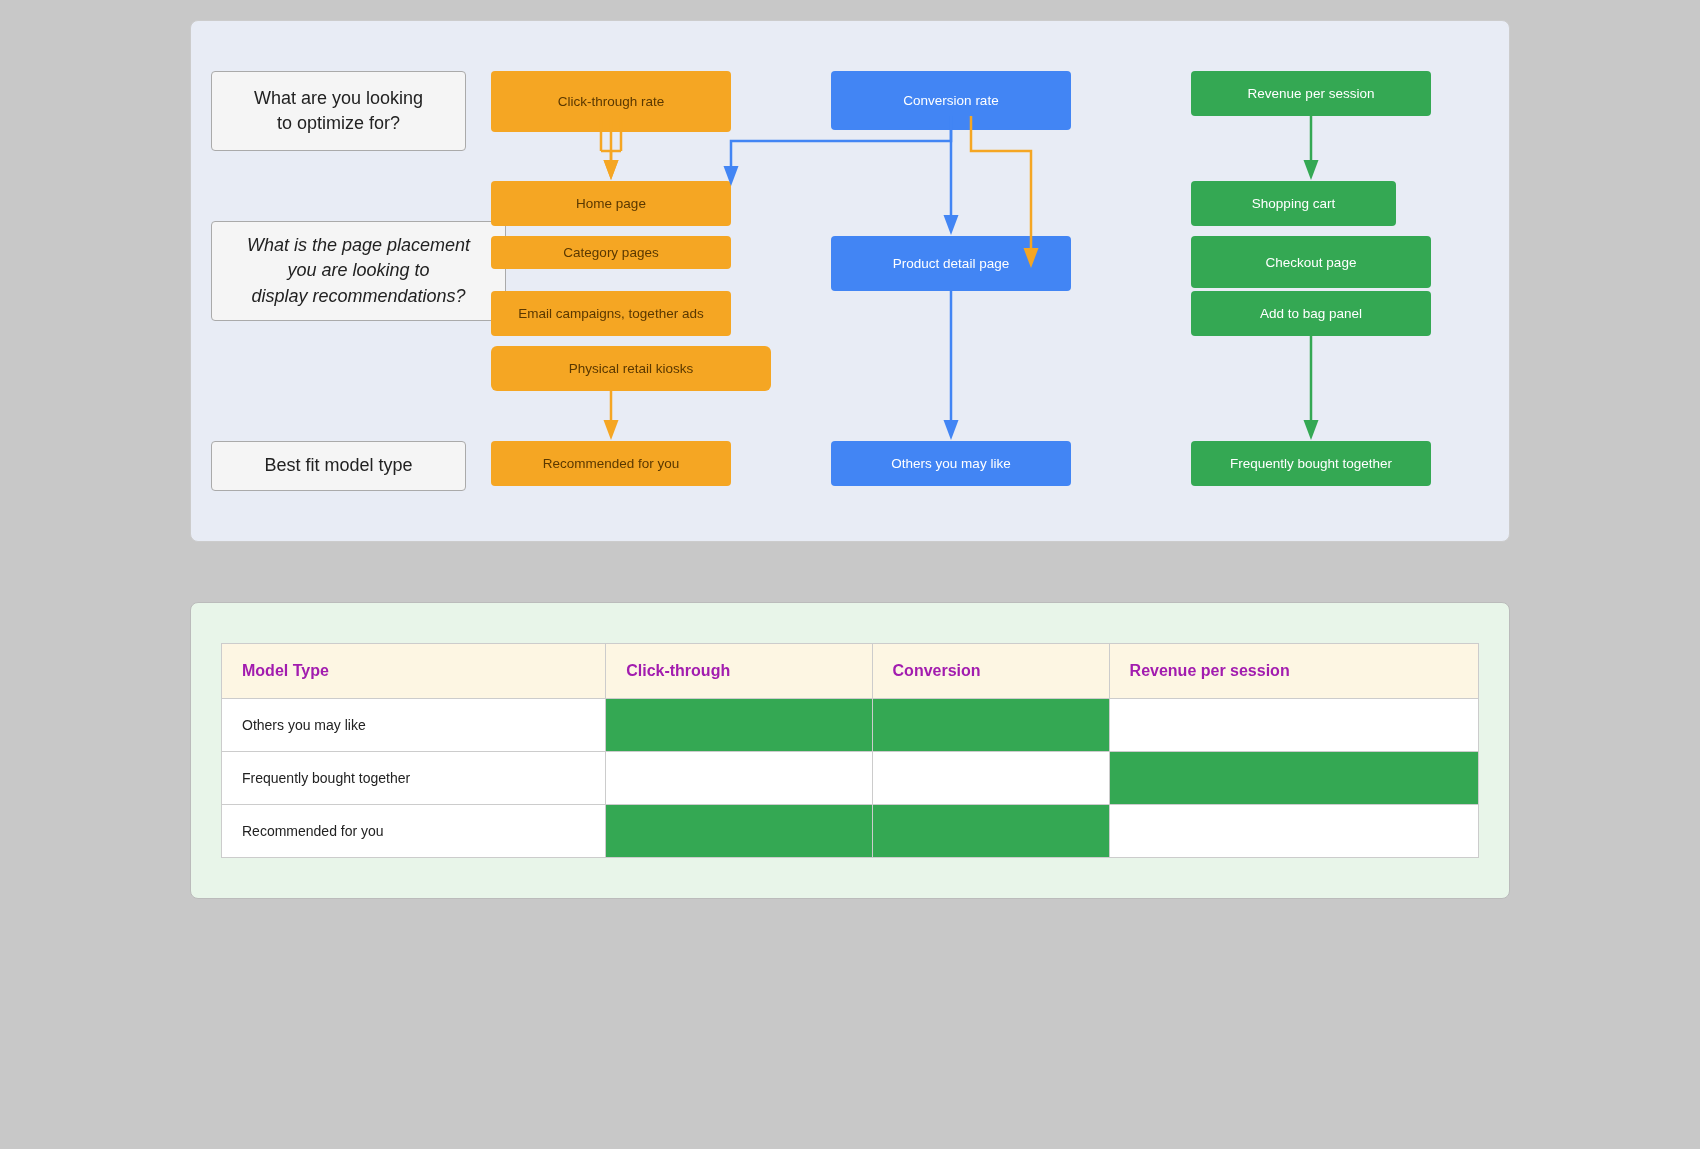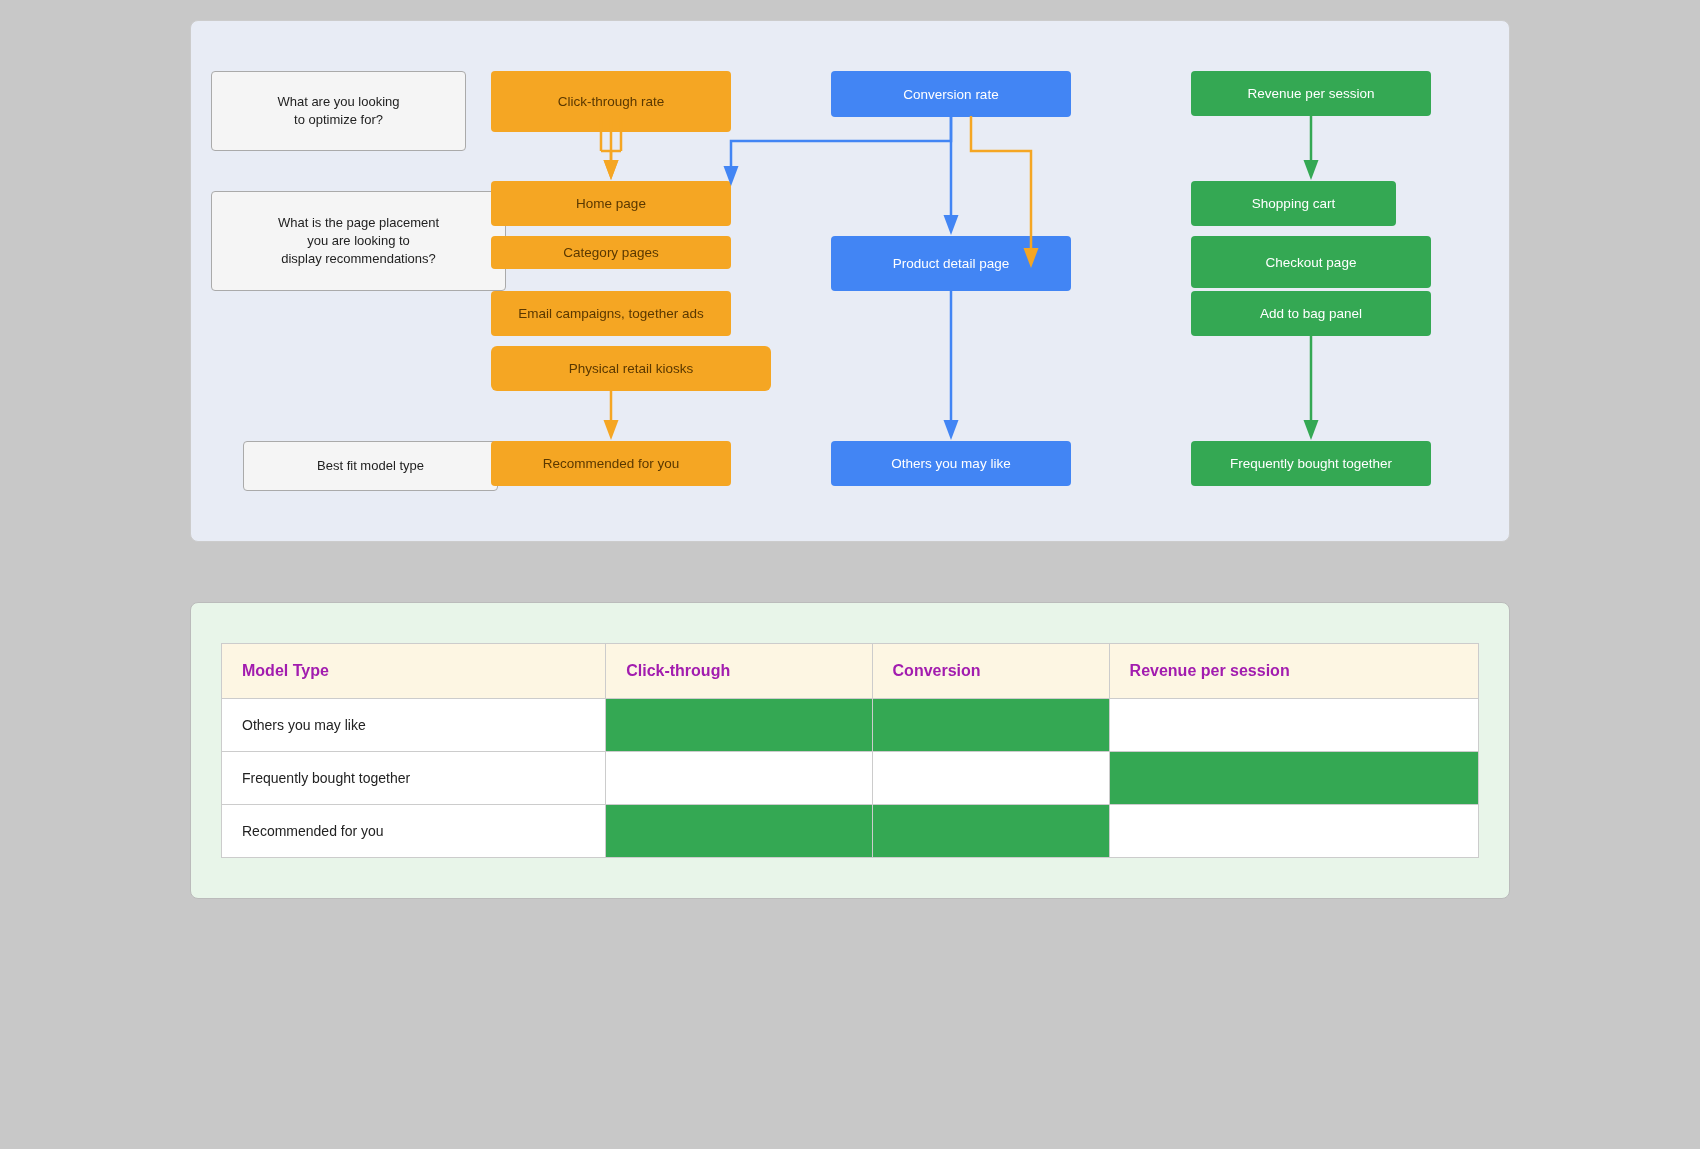--- a/index.html
+++ b/index.html
@@ -22,21 +22,21 @@
       width: 1320px;
       margin-left: auto;
       margin-right: auto;
     }
 
     .label-box {
       border: 1.5px solid #aaa;
       border-radius: 4px;
       background: #f5f5f5;
       padding: 24px 14px;
-      font-size: 13px;
+      font-size: 18px;
       color: #222;
       text-align: center;
       line-height: 1.4;
     }
 
     
     .flow-box {
       border-radius: 4px;
       text-align: center;
       font-size: 13.5px;
@@ -118,33 +118,33 @@
 <body>
 
 <div class="diagram-container">
   <div style="position: relative; height: 460px;">
 
     <div style="position: absolute; left: 0; top: 20px; width: 255px;">
       <div class="label-box" style="white-space: pre-line; margin-bottom: 0; height: 80px; display: flex; align-items: center; justify-content: center;">What are you looking
 to optimize for?</div>
     </div>
 
-    <div style="position: absolute; left: 0; top: 140px; width: 295px;">
+    <div style="position: absolute; left: 0; top: 170px; width: 295px; font-style: italic;">
       <div class="label-box" style="white-space: pre-line; height: 100px; display: flex; align-items: center; justify-content: center; text-align: center;">What is the page placement
 you are looking to
 display recommendations?</div>
     </div>
 
-    <div style="position: absolute; left: 0; top: 390px; width: 255px; margin-left: 32px;">
+    <div style="position: absolute; left: 0; top: 390px; width: 255px;">
       <div class="label-box" style="height: 50px; display: flex; align-items: center; justify-content: center;">Best fit model type</div>
     </div>
 
     <div class="flow-box box-orange" style="left: 280px; top: 20px; width: 240px; height: 61px;">Click-through rate</div>
 
-    <div class="flow-box box-blue" style="left: 620px; top: 20px; width: 240px; height: 46px;">Conversion rate</div>
+    <div class="flow-box box-blue" style="left: 620px; top: 20px; width: 240px; height: 59px;">Conversion rate</div>
 
     <div class="flow-box box-green" style="left: 980px; top: 20px; width: 240px; height: 45px;">Revenue per session</div>
 
     <div class="flow-box box-orange" style="left: 280px; top: 130px; width: 240px; height: 45px;">Home page</div>
 
     <div class="flow-box box-orange" style="left: 280px; top: 185px; width: 240px; height: 33px;">Category pages</div>
 
     <div class="flow-box box-orange" style="left: 280px; top: 240px; width: 240px; height: 45px;">Email campaigns, together ads</div>
 
     <div class="flow-box box-orange" style="left: 280px; top: 295px; width: 280px; height: 45px; border-radius: 6px;">Physical retail kiosks</div>

